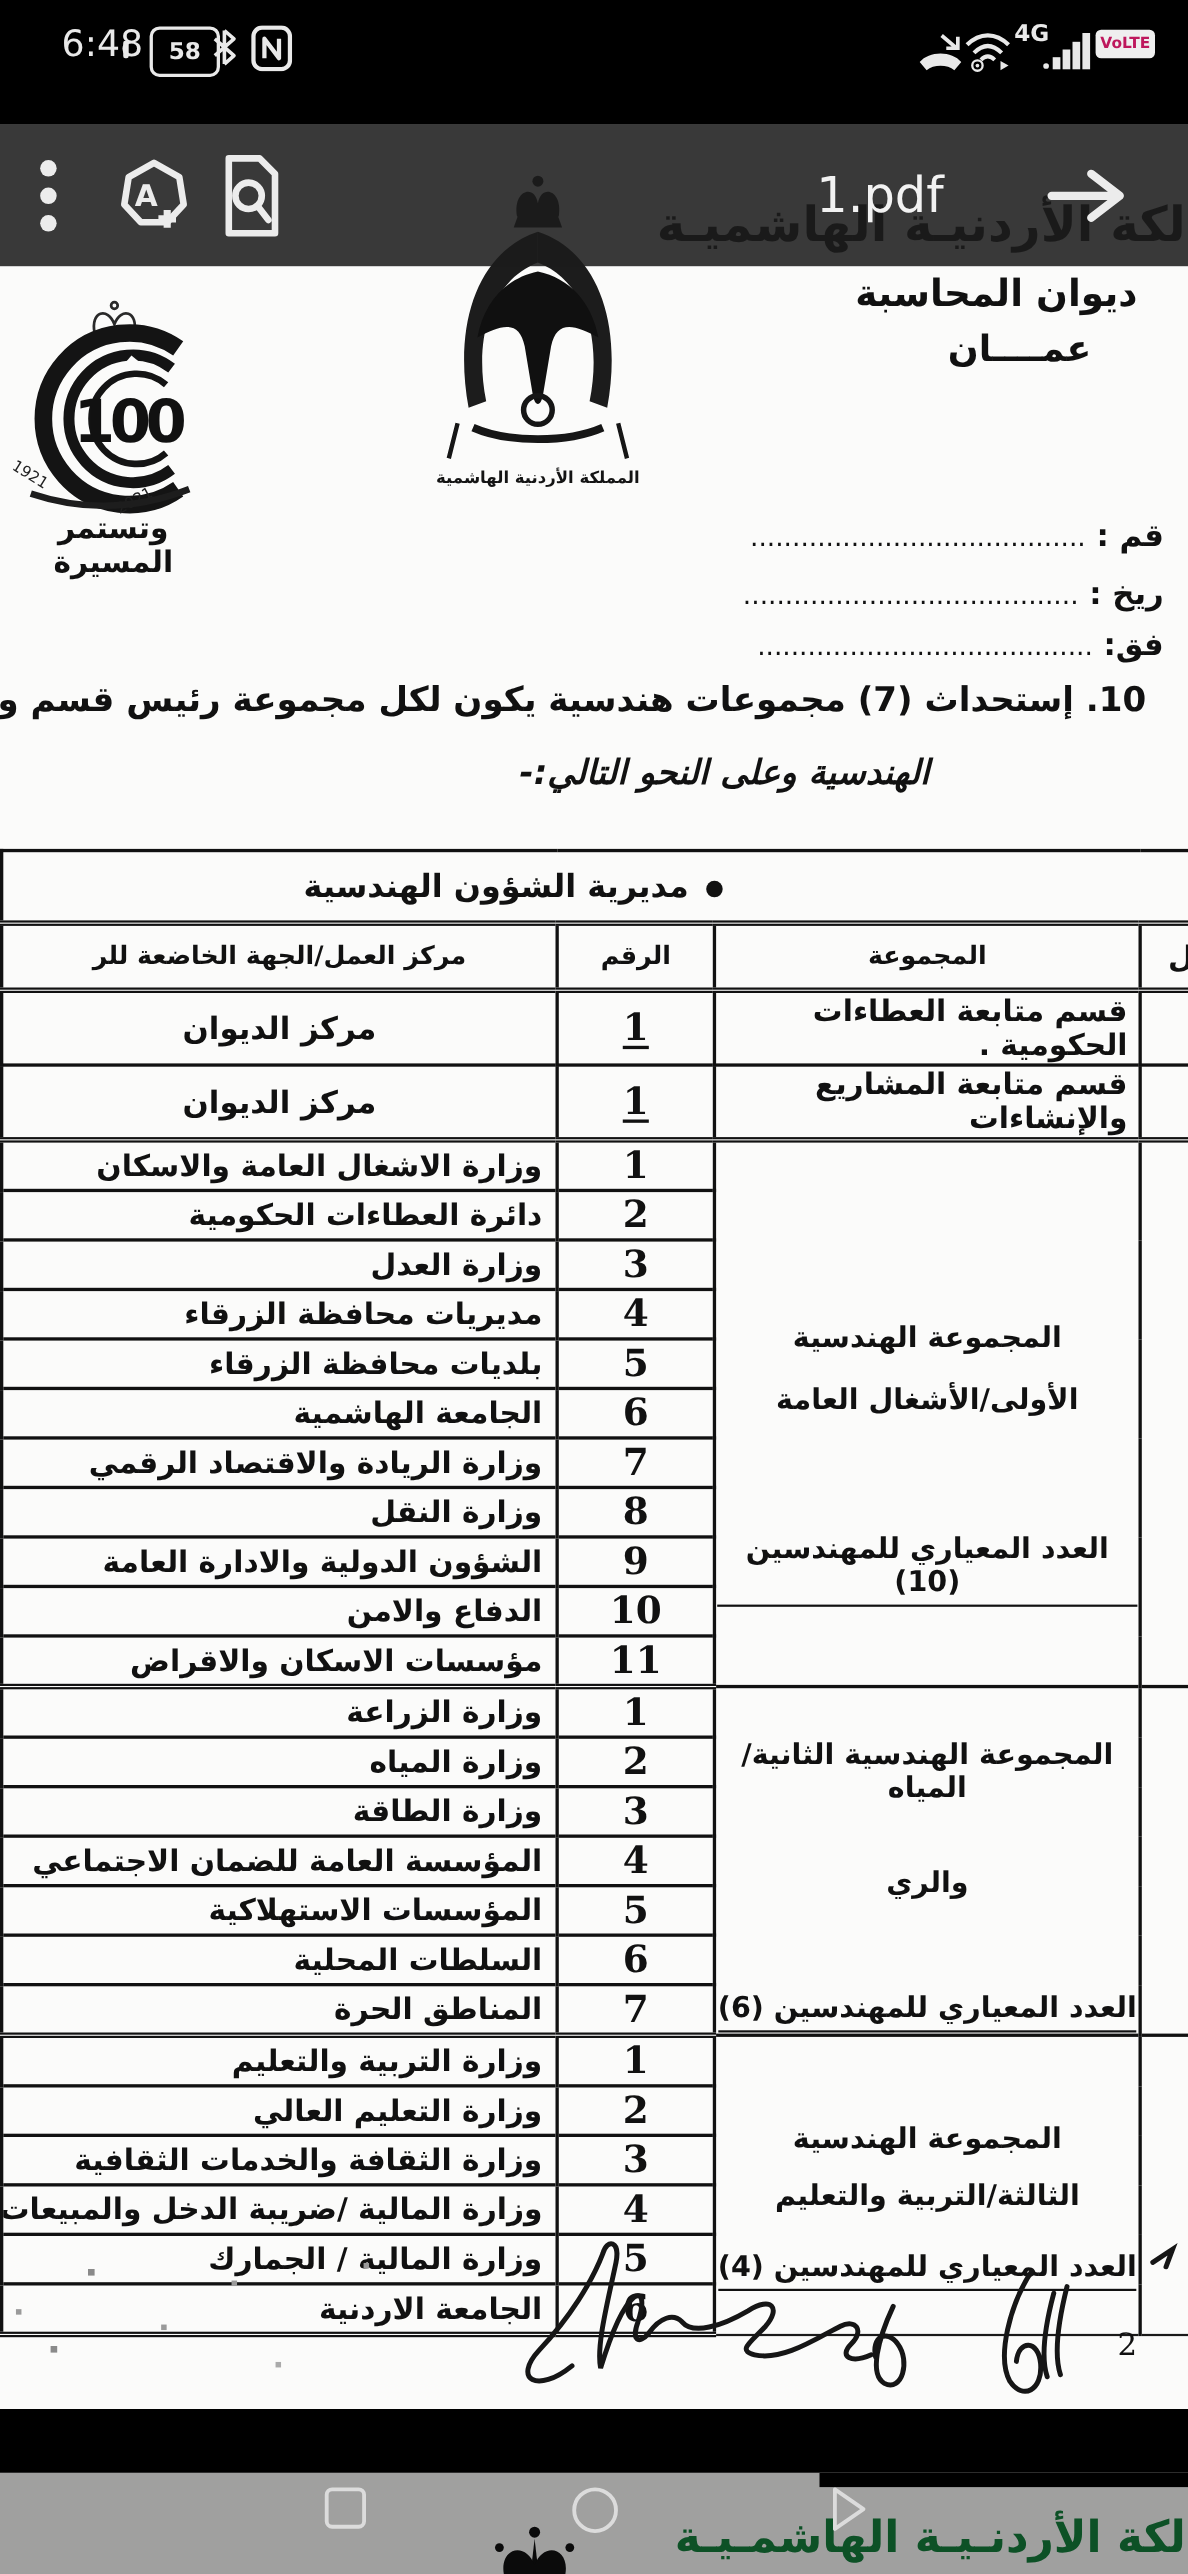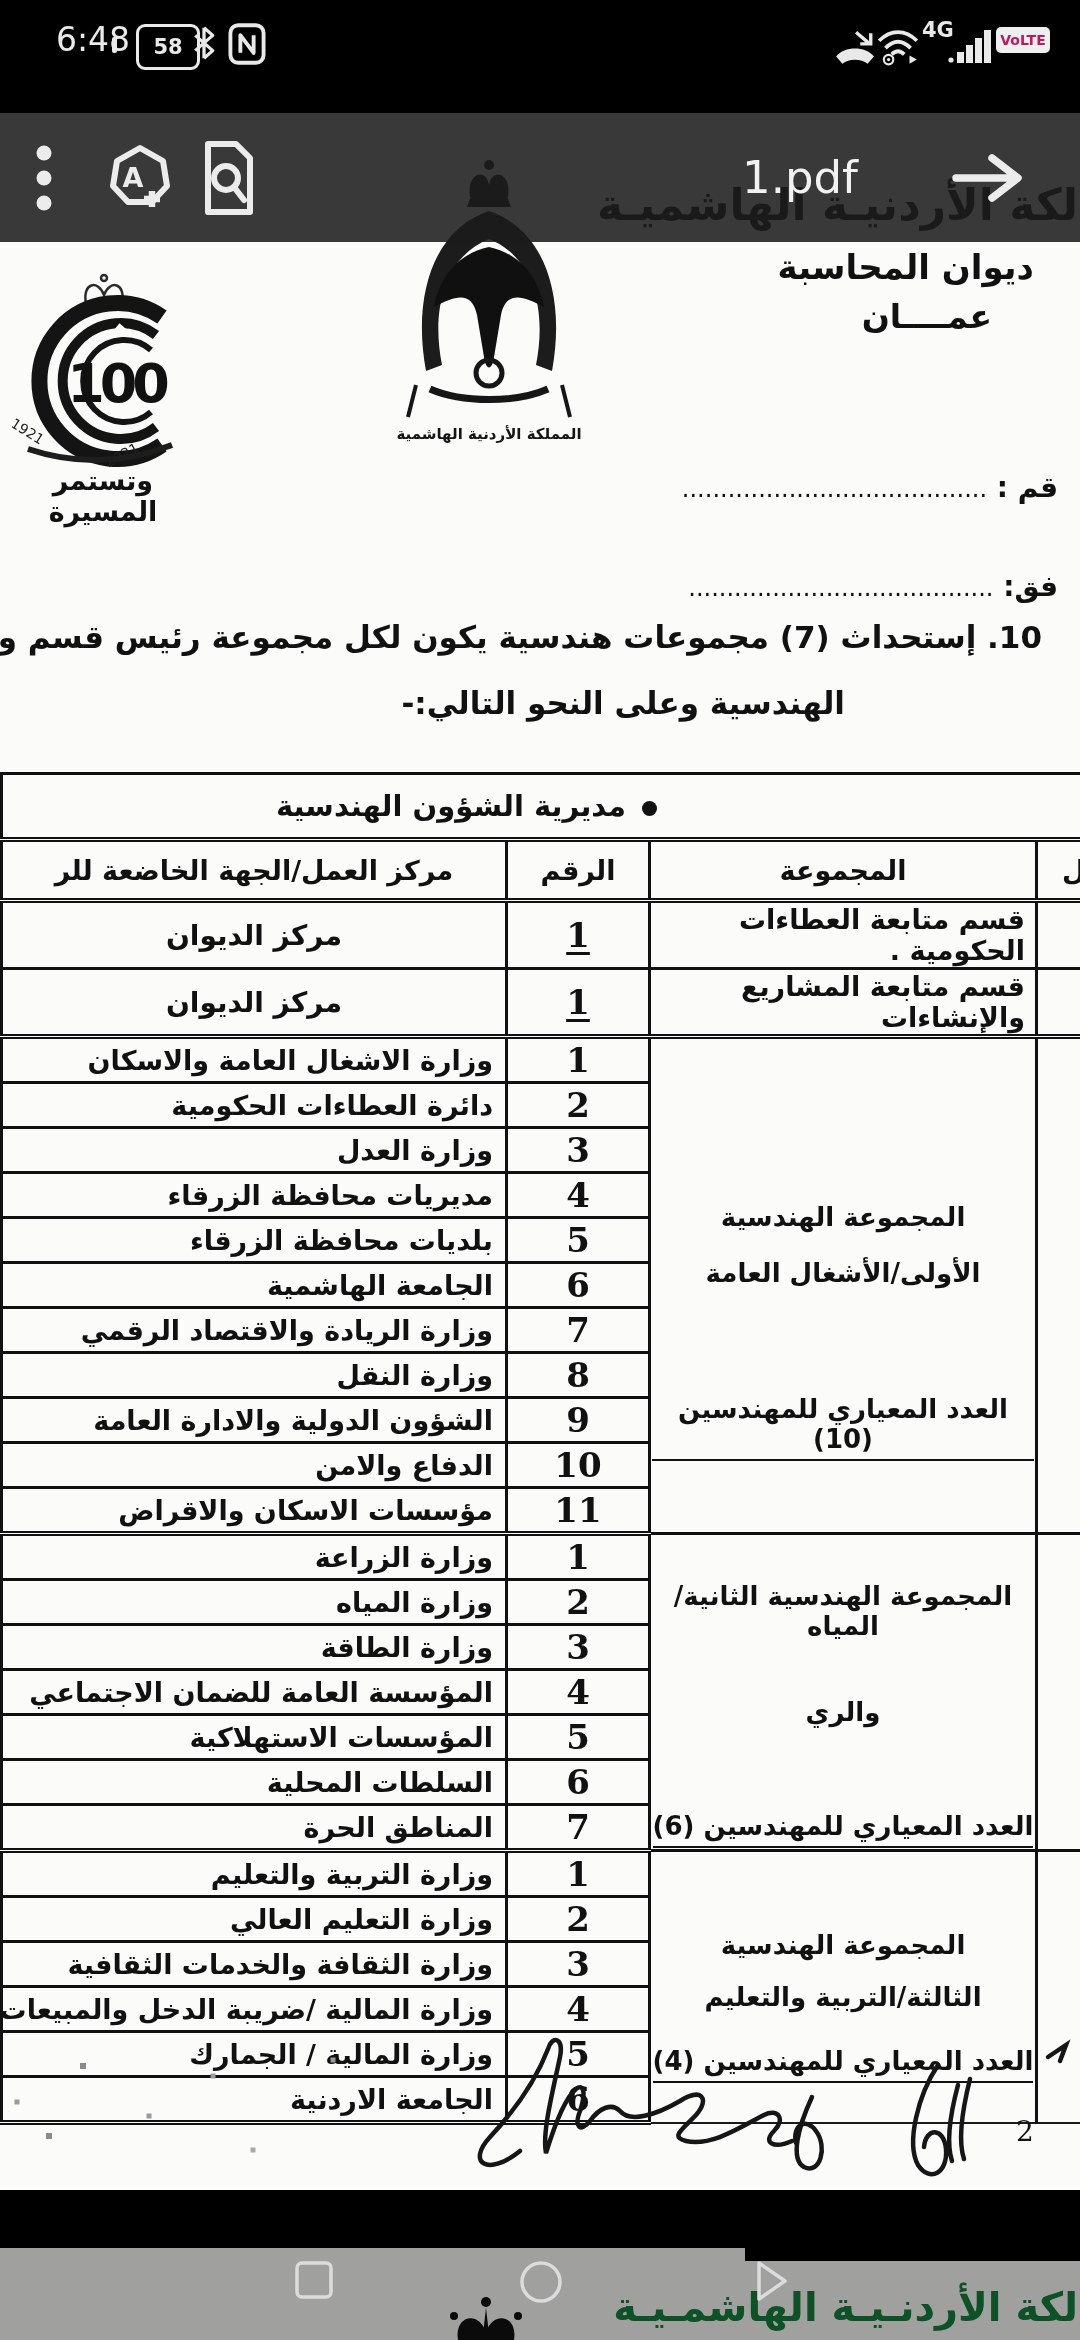--- a/index.html
+++ b/index.html
@@ -23,29 +23,29 @@
   .page{position:absolute;top:113px;left:0;width:1080px;height:2077px;background:#fbfbfa;
         overflow:hidden;direction:rtl;color:#111;z-index:1;}
   .abs{position:absolute;}
   .kingdom-top{top:66px;right:2px;font-size:44px;font-weight:700;white-space:nowrap;color:#161616;}
   .bureau{top:134px;right:46px;font-size:34px;font-weight:700;}
   .city{top:184px;right:88px;font-size:33px;font-weight:700;letter-spacing:1px;}
   .slogan{top:352px;left:8px;width:190px;text-align:center;font-size:27px;font-weight:700;}
   .field{right:22px;white-space:nowrap;font-weight:700;font-size:28px;}
   .dots{font-size:24px;letter-spacing:1px;font-weight:400;}
   .clause1{top:506px;right:38px;font-size:31px;font-weight:700;white-space:nowrap;}
-  .clause2{top:572px;right:235px;font-size:31px;font-weight:700;white-space:nowrap;}
+  .clause2{top:572px;right:235px;font-size:31px;font-weight:700;white-space:nowrap;font-style:italic;}
   
   table.doc{position:absolute;top:659px;left:0;width:1120px;border-collapse:collapse;table-layout:fixed;direction:rtl;}
   table.doc td{border:3px solid #111;vertical-align:middle;overflow:hidden;}
   td.ttl{border:none;border-top:5px double #111;height:60px;text-align:center;}
   .tshift{position:relative;right:95px;font-size:29px;font-weight:700;}
   .bullet{display:inline-block;width:15px;height:15px;background:#111;border-radius:50%;margin-left:16px;}
   tr.hdr td{border-top:5px double #111;border-bottom:5px double #111;height:54px;
-            text-align:center;font-size:27px;font-weight:700;}
+            text-align:center;font-size:23px;font-weight:700;}
   tr.hdr td.wc{white-space:nowrap;}
   td.ser{border:none;border-left:3px solid #111;}
   tr.hdr td.ser{border-bottom:5px double #111;font-size:27px;}
   td.serspan{border:none;border-left:3px solid #111;border-bottom:5px double #111;}
   tr.rA td{height:56px;}
   tr.rB td{border-bottom:5px double #111;height:46px;}
   td.gA{text-align:right;padding-right:10px;font-size:27px;font-weight:700;}
   td.num{text-align:center;font-family:"DejaVu Serif",serif;font-size:34px;font-weight:700;}
   .u{text-decoration:underline;text-underline-offset:5px;}
   td.wc{border-left:none;}
@@ -144,20 +144,21 @@
       <path d="M139 77 A41 41 0 1 0 139 139" stroke="#141414" stroke-width="6" fill="none"></path>
       <rect x="104" y="52" width="9" height="9" fill="#fbfbfa" transform="rotate(40 108 56)"></rect>
       <text x="104" y="129" text-anchor="middle" font-size="54" font-weight="bold" fill="#111" style="letter-spacing:-5px" font-family="DejaVu Sans, sans-serif">100</text>
       <text x="28" y="172" font-size="14" fill="#222" transform="rotate(32 28 172)">1921</text>
       <text x="128" y="178" font-size="14" fill="#222" transform="rotate(-28 128 178)">2021</text>
       <path d="M16 176 Q88 200 160 172" stroke="#1d1d1d" stroke-width="6" fill="none"></path>
     </svg>
     <div class="abs slogan">وتستمر المسيرة</div>
 
     <div class="abs field" style="top:358px"><span>قم : </span><span class="dots">........................................</span></div>
+    <div class="abs field" style="top:410px"><span>ريخ : </span><span class="dots">........................................</span></div>
     <div class="abs field" style="top:457px"><span>فق: </span><span class="dots">........................................</span></div>
 
     <div class="abs clause1">10.   إستحداث (7) مجموعات هندسية يكون لكل مجموعة رئيس قسم وتبعيتها لمديرية الش</div>
     <div class="abs clause2">الهندسية وعلى النحو التالي:-</div>
 
     <table class="doc">
       <colgroup>
           <col style="width:85px">
           <col style="width:387px">
           <col style="width:143px">

